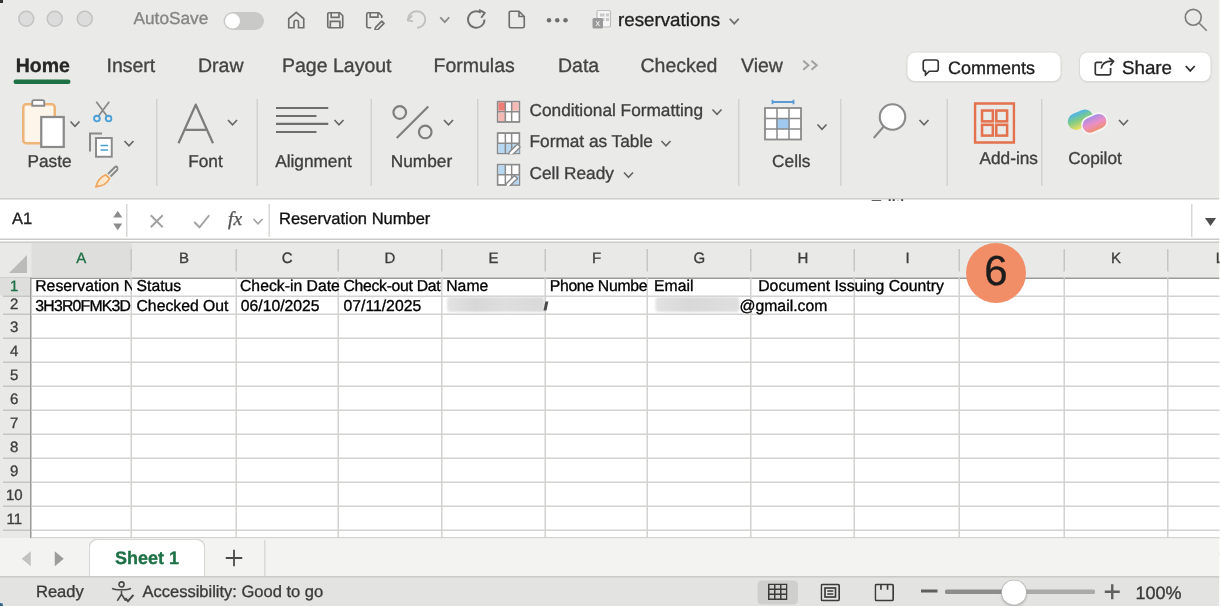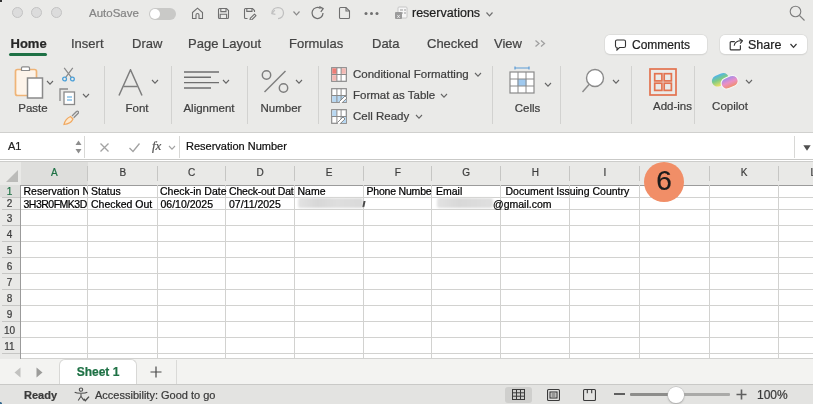--- a/index.html
+++ b/index.html
@@ -398,21 +398,21 @@
     <path d="M1.5 0.5 L7.5 5.5 L1.5 10.5 Z" fill="#9c9c9a"></path>
   </svg>
 <div class="abs" style="left:59px;top:358.5px;width:78px;height:25.5px;background:#fff;border-radius:6px 6px 0 0;border:1px solid #d8d8d6;border-bottom:none;"></div>
 <div class="abs" style="left:59px;top:365px;width:78px;text-align:center;font-size:12px;font-weight:bold;color:#1e7145;">Sheet 1</div>
 <svg class="abs" style="left:150px;top:365.5px;" width="12" height="12" viewBox="0 0 12 12" stroke="#4a4a4a" stroke-width="1.2">
     <path d="M6 0.5 L6 11.5 M0.5 6 L11.5 6"></path>
   </svg>
 <div class="abs" style="left:176px;top:360px;width:1px;height:24px;background:#dadad8;"></div>
 
 <div class="abs" style="left:0;top:384px;width:813px;height:20px;background:#e3e3e1;border-top:1px solid #c9c9c7;"></div>
-<div class="abs" style="left:24px;top:389px;font-size:11px;color:#3a3a3a;font-weight:bold;">Ready</div>
+<div class="abs" style="left:24px;top:389px;font-size:11px;color:#3a3a3a;">Ready</div>
 <svg class="abs" style="left:73px;top:386.5px;" width="17" height="16" viewBox="0 0 17 16" fill="none" stroke="#4a4a4a" stroke-width="1.05">
   <circle cx="8" cy="2.6" r="1.7"></circle>
   <path d="M1.7 5.2 C3.8 6.5 12.2 6.5 14.3 5.2"></path>
   <path d="M8 6.9 L8 9.2 M8 9.2 L5.2 13.5 M8 9.2 L10.8 13.5"></path>
   <path d="M10.6 11.8 L12.3 13.8 L16 9.6" stroke-width="1.35"></path>
 </svg>
 <div class="abs" style="left:95px;top:389px;font-size:11px;color:#3a3a3a;">Accessibility: Good to go</div>
 
 <div class="abs" style="left:505px;top:386.5px;width:27px;height:16px;background:#cfcfcd;border-radius:3px;"></div>
 <svg class="abs" style="left:512px;top:389px;" width="13" height="11" viewBox="0 0 13 11" fill="none" stroke="#3a3a3a" stroke-width="1">

